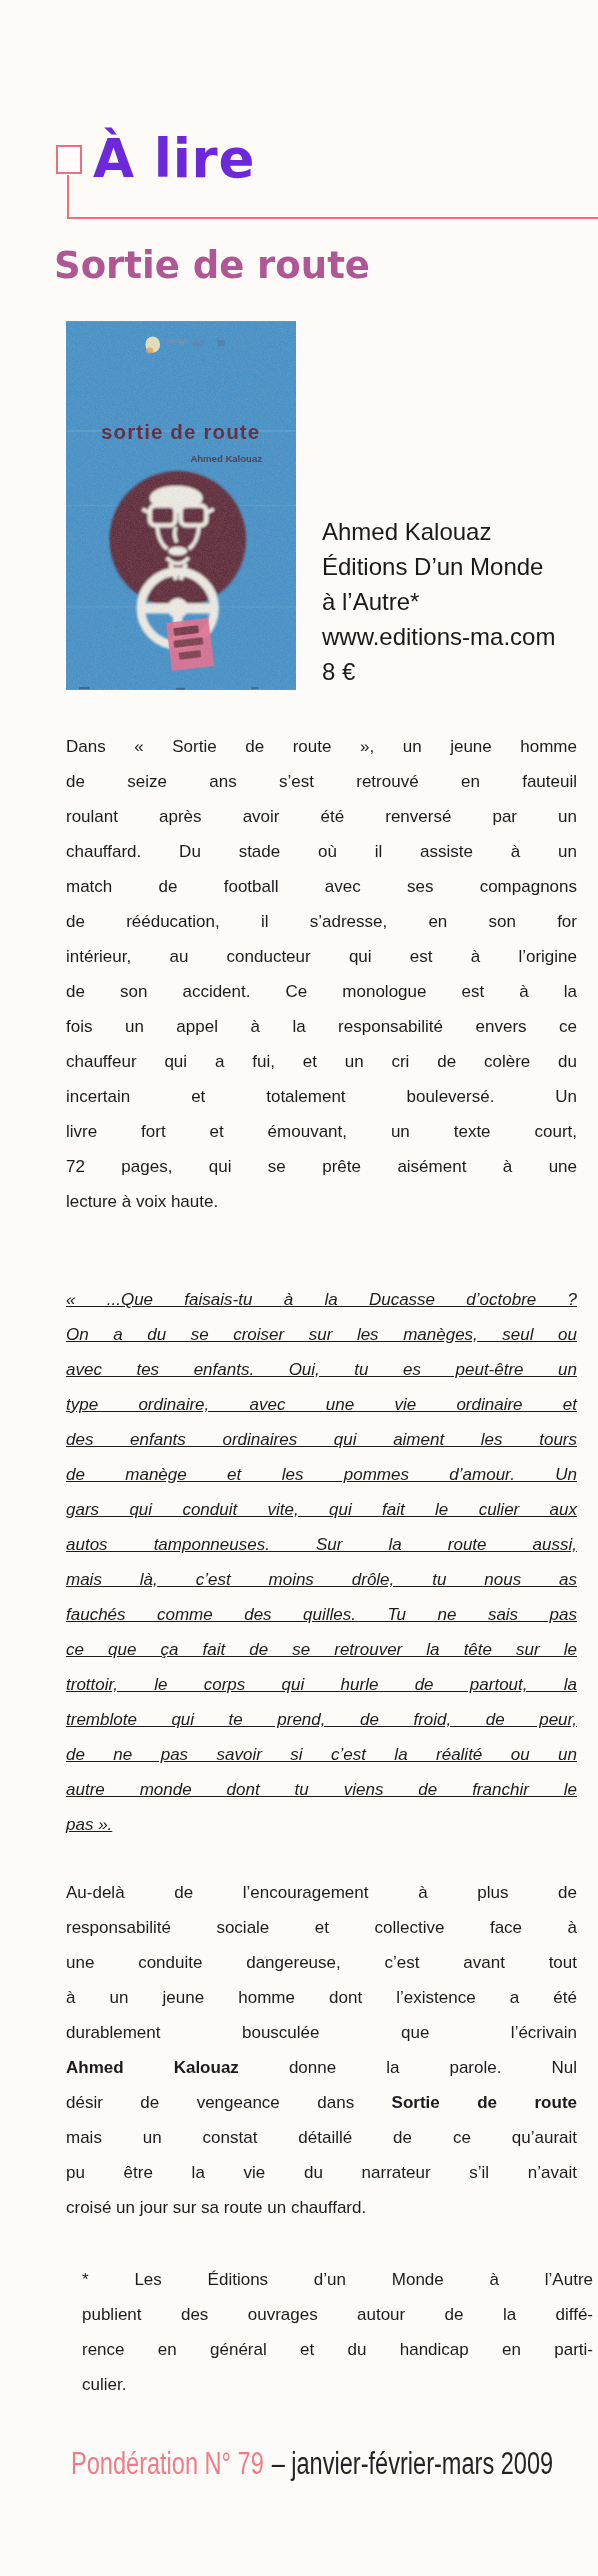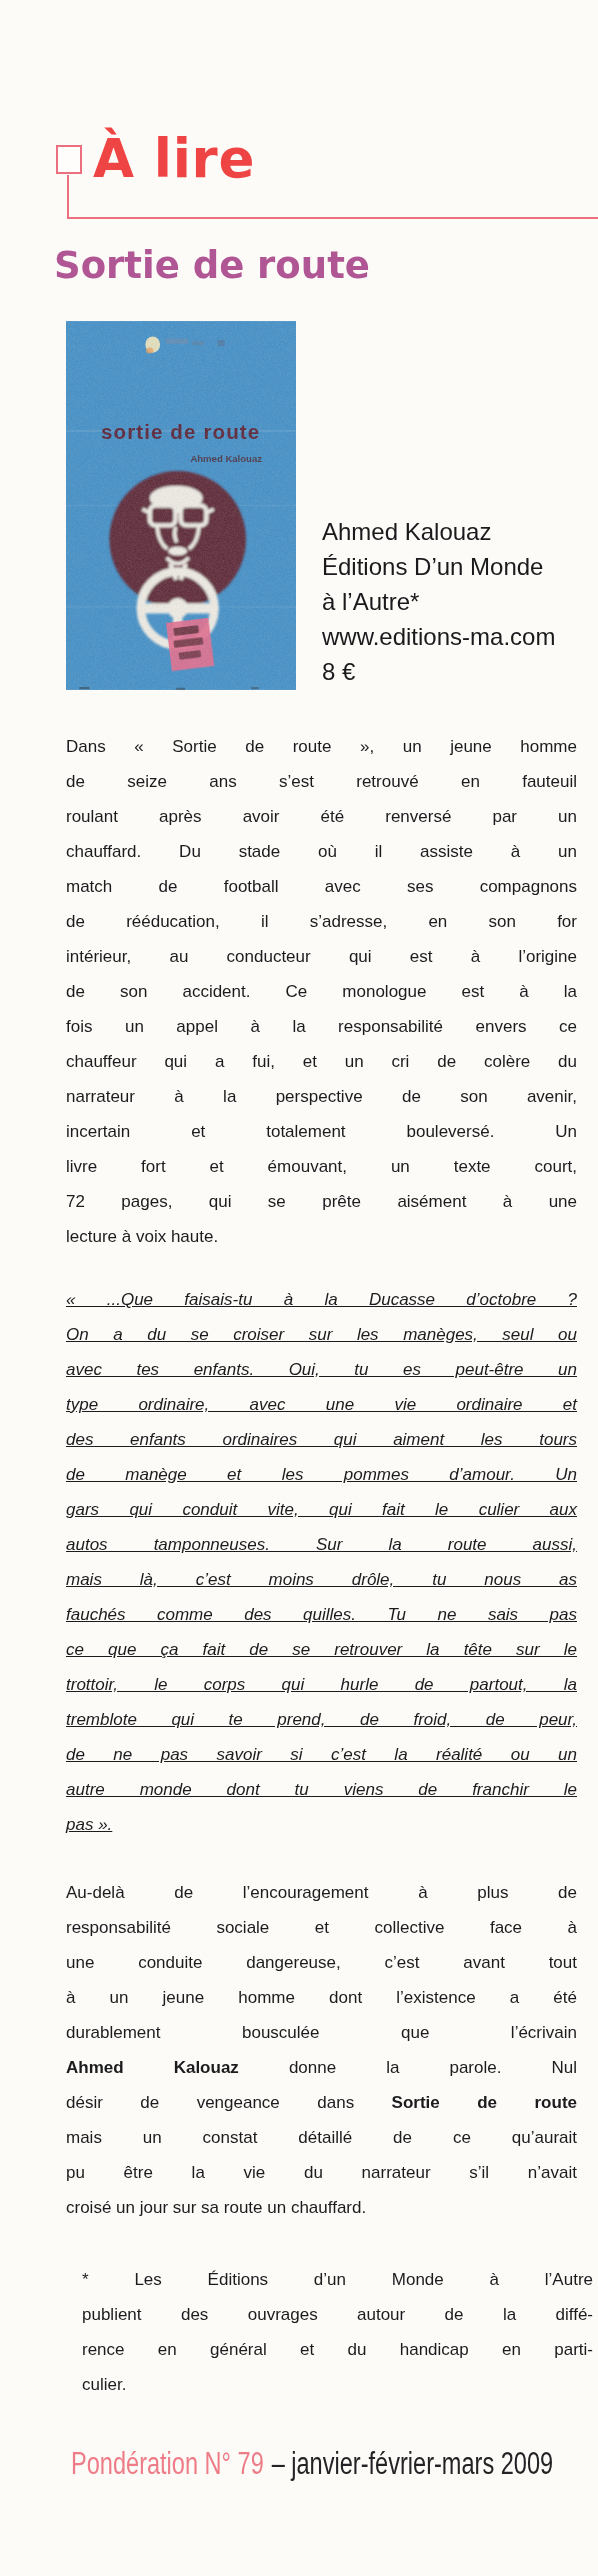--- a/index.html
+++ b/index.html
@@ -9,21 +9,21 @@
     font-family:"Liberation Sans",sans-serif;
     color:#1c1c1e;
   }
   
   .hdr-square{position:absolute;left:56px;top:145px;width:22px;height:25px;
     border:2.9px solid #ec6f80;background:#fffdfb;}
   .hdr-vline{position:absolute;left:67px;top:175px;width:2.2px;height:44px;background:#ec6f80;}
   .hdr-hline{position:absolute;left:67px;top:217px;width:532px;height:2.2px;background:#ec6f80;}
   .hdr-title{position:absolute;left:93px;top:132px;
     font-family:"DejaVu Sans",sans-serif;font-weight:bold;font-size:53px;line-height:1;
-    color:#ef4444;letter-spacing:0.7px;}
+    color:#6d28d9;letter-spacing:0.7px;}
   
   .art-title{position:absolute;left:54px;top:247px;
     font-family:"DejaVu Sans",sans-serif;font-weight:bold;font-size:37px;line-height:1;
     color:#b05694;letter-spacing:0px;}
   
   .cover{position:absolute;left:66px;top:321px;width:230px;height:369px;}
   
   .book-info{position:absolute;left:322px;top:514px;width:264px;
     font-size:24px;color:#1a1a1c;}
   .book-info .tl{height:35px;line-height:35px;text-align:left;text-align-last:left;white-space:nowrap;}
@@ -135,21 +135,20 @@
     <div class="tl">Dans « Sortie de route », un jeune homme</div>
     <div class="tl">de seize ans s’est retrouvé en fauteuil</div>
     <div class="tl">roulant après avoir été renversé par un</div>
     <div class="tl">chauffard. Du stade où il assiste à un</div>
     <div class="tl">match de football avec ses compagnons</div>
     <div class="tl">de rééducation, il s’adresse, en son for</div>
     <div class="tl">intérieur, au conducteur qui est à l’origine</div>
     <div class="tl">de son accident. Ce monologue est à la</div>
     <div class="tl">fois un appel à la responsabilité envers ce</div>
     <div class="tl">chauffeur qui a fui, et un cri de colère du</div>
-    <div class="tl">narrateur à la perspective de son avenir,</div>
     <div class="tl">incertain et totalement bouleversé. Un</div>
     <div class="tl">livre fort et émouvant, un texte court,</div>
     <div class="tl">72 pages, qui se prête aisément à une</div>
     <div class="tl last">lecture à voix haute.</div>
   </div>
 
 <div class="para quote">
     <div class="tl">« ...Que faisais-tu à la Ducasse d’octobre ?</div>
     <div class="tl">On a du se croiser sur les manèges, seul ou</div>
     <div class="tl">avec tes enfants. Oui, tu es peut-être un</div>

